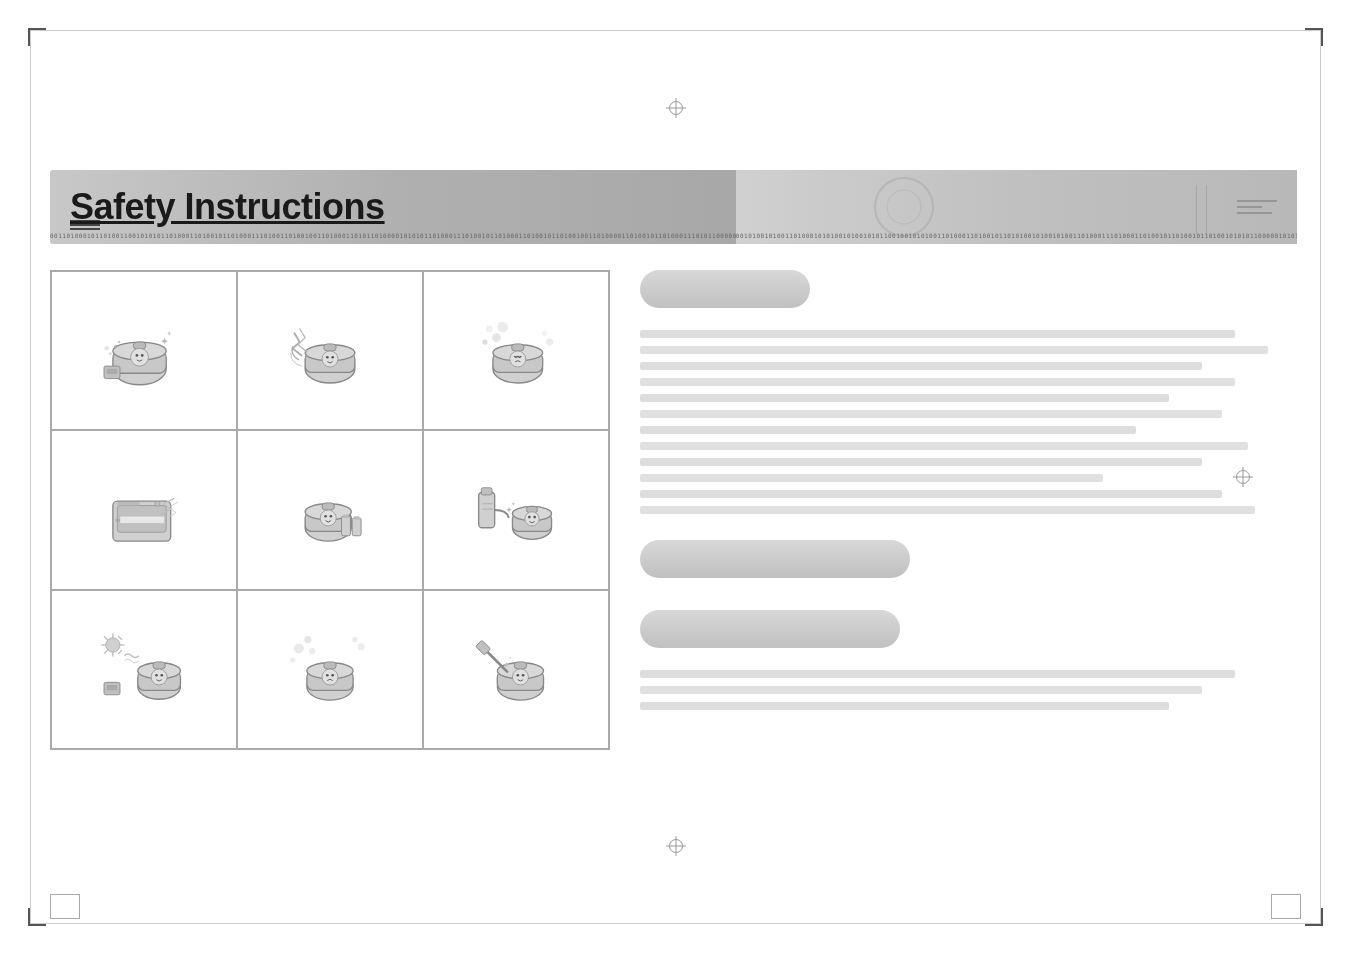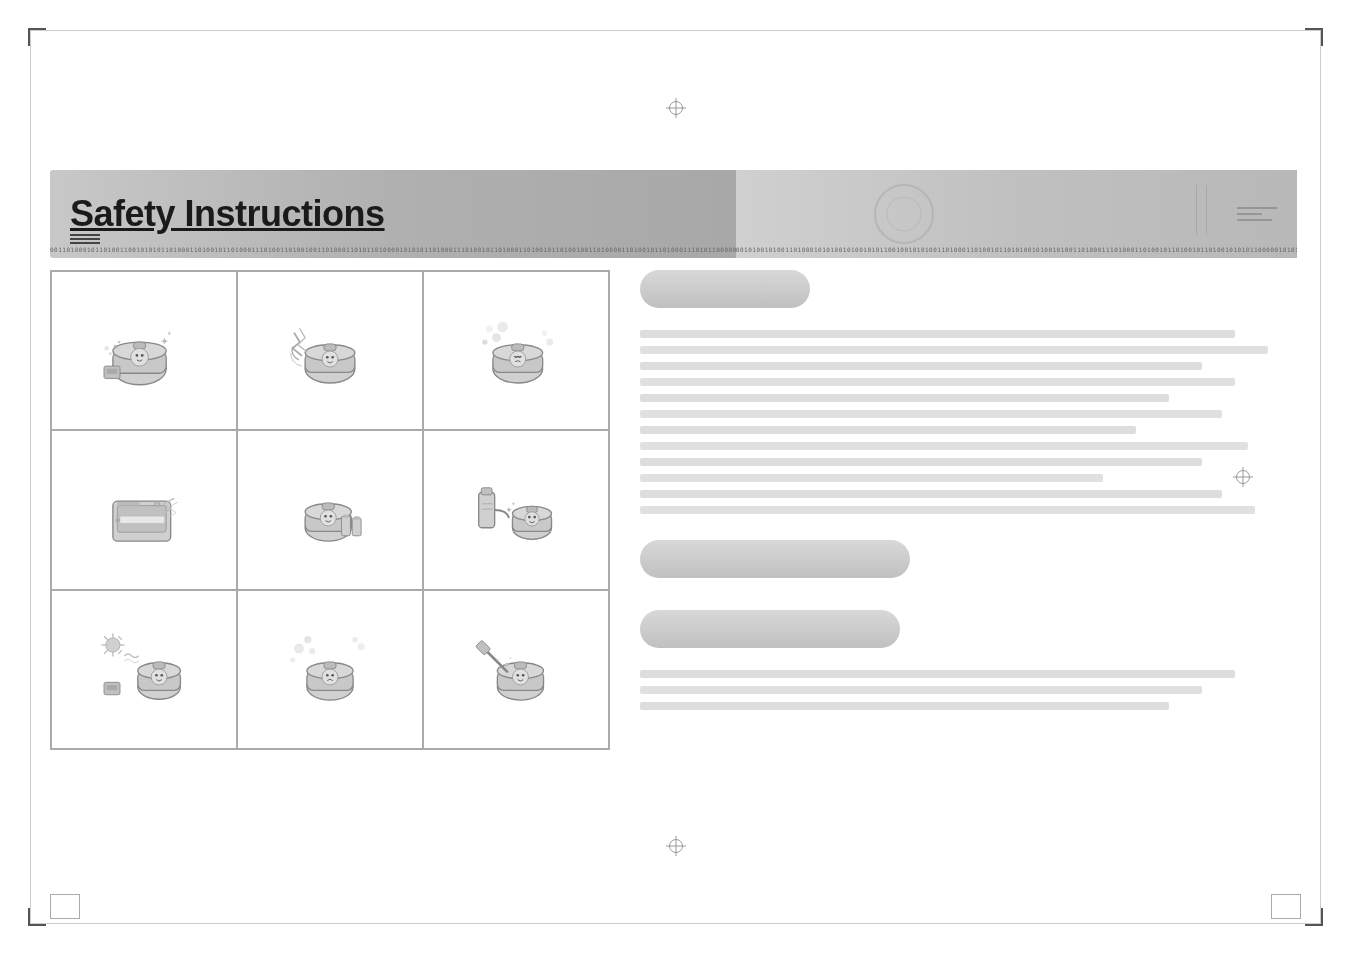--- a/index.html
+++ b/index.html
@@ -36,21 +36,21 @@
     .corner-tr { top: 28px; right: 28px; border-width: 2px 2px 0 0; }
     .corner-bl { bottom: 28px; left: 28px; border-width: 0 0 2px 2px; }
     .corner-br { bottom: 28px; right: 28px; border-width: 0 2px 2px 0; }
 
     
     .header-banner {
       position: absolute;
       top: 170px;
       left: 50px;
       right: 54px;
-      height: 88px;
+      height: 74px;
       display: flex;
       overflow: hidden;
     }
 
     .header-left {
       width: 55%;
       background: linear-gradient(to right, #c8c8c8, #b0b0b0, #a8a8a8);
       position: relative;
       display: flex;
       align-items: center;

